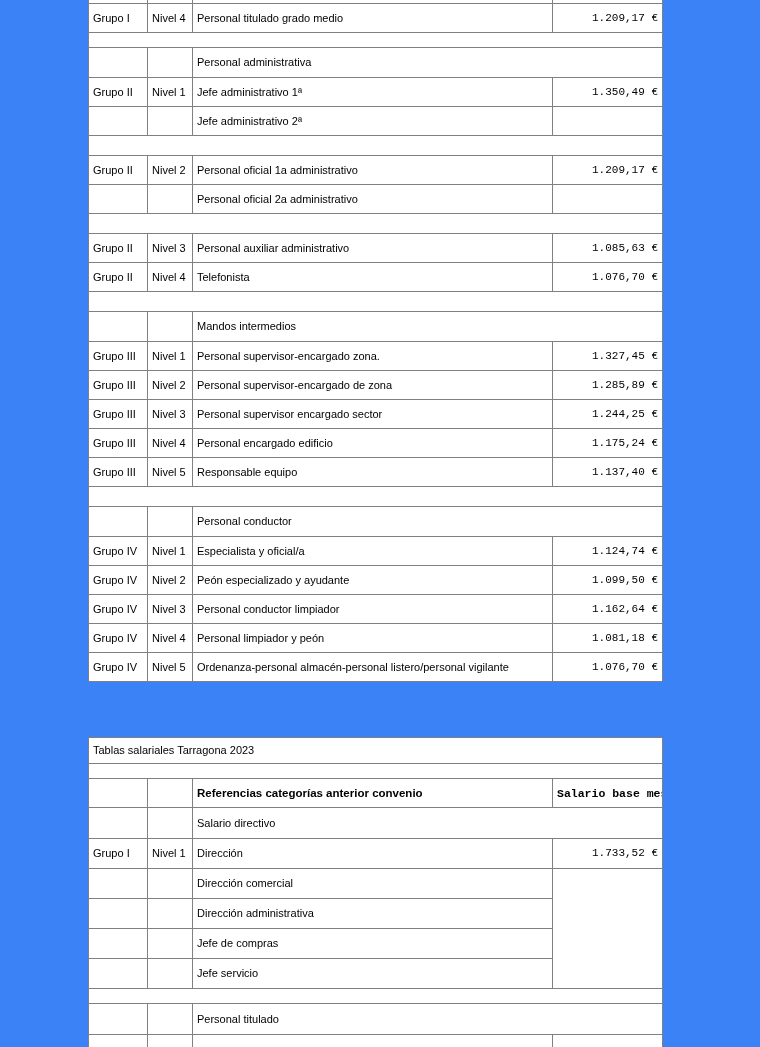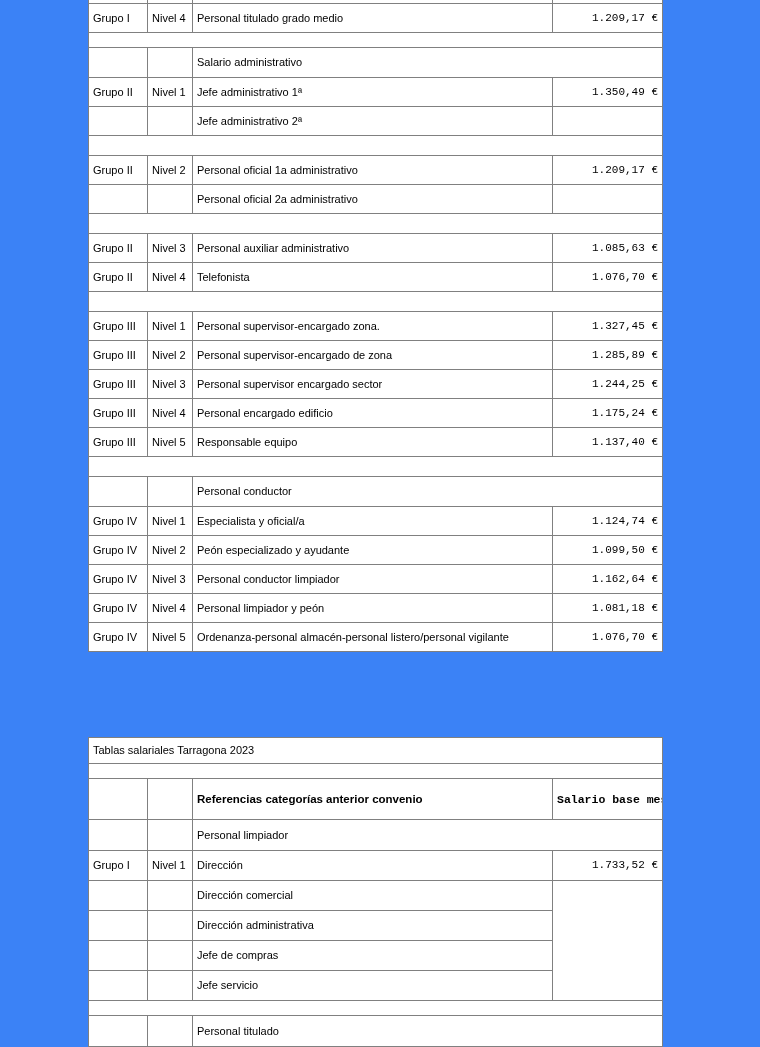--- a/index.html
+++ b/index.html
@@ -32,21 +32,21 @@
     font-size: 11px;
     line-height: 13px;
   }
   .cell-salary { text-align: right; font-family: Liberation Mono, monospace; }
   
   #table-1 tr.row-data, #table-1 tr.row-clipped { height: 29px; }
   #table-1 tr.row-section { height: 30px; }
   tr.row-spacer  { height: 15px; }
   tr.row-spacer-lg { height: 20px; }
   #table-2 tr.row-title   { height: 26px; }
-  #table-2 tr.row-header  { height: 41px; padding-left: 32px; }
+  #table-2 tr.row-header  { height: 29px; padding-left: 32px; }
   #table-2 tr.row-section { height: 31px; }
   #table-2 tr.row-data    { height: 30px; }
   #table-2 tr.row-clipped { height: 29px; }
   tr.row-header td { font-weight: bold; font-size: 11.5px; }
 </style>
 </head>
 <body>
 
 <div class="page">
 
@@ -69,21 +69,21 @@
           <td class="cell-nivel">Nivel 4</td>
           <td class="cell-categoria">Personal titulado grado medio</td>
           <td class="cell-salary">1.209,17 €</td>
         </tr>
         <tr class="row-spacer">
           <td class="cell-spacer" colspan="4"></td>
         </tr>
         <tr class="row-section">
           <td class="cell-grupo"></td>
           <td class="cell-nivel"></td>
-          <td class="cell-categoria" colspan="2">Salario administrativo</td>
+          <td class="cell-categoria" colspan="2">Personal administrativa</td>
         </tr>
         <tr class="row-data">
           <td class="cell-grupo">Grupo II</td>
           <td class="cell-nivel">Nivel 1</td>
           <td class="cell-categoria">Jefe administrativo 1ª</td>
           <td class="cell-salary">1.350,49 €</td>
         </tr>
         <tr class="row-data">
           <td class="cell-grupo"></td>
           <td class="cell-nivel"></td>
@@ -115,20 +115,25 @@
           <td class="cell-salary">1.085,63 €</td>
         </tr>
         <tr class="row-data">
           <td class="cell-grupo">Grupo II</td>
           <td class="cell-nivel">Nivel 4</td>
           <td class="cell-categoria">Telefonista</td>
           <td class="cell-salary">1.076,70 €</td>
         </tr>
         <tr class="row-spacer-lg">
           <td class="cell-spacer" colspan="4"></td>
+        </tr>
+        <tr class="row-section">
+          <td class="cell-grupo"></td>
+          <td class="cell-nivel"></td>
+          <td class="cell-categoria" colspan="2">Mandos intermedios</td>
         </tr>
         <tr class="row-data">
           <td class="cell-grupo">Grupo III</td>
           <td class="cell-nivel">Nivel 1</td>
           <td class="cell-categoria">Personal supervisor-encargado zona.</td>
           <td class="cell-salary">1.327,45 €</td>
         </tr>
         <tr class="row-data">
           <td class="cell-grupo">Grupo III</td>
           <td class="cell-nivel">Nivel 2</td>
@@ -210,21 +215,21 @@
         </tr>
         <tr class="row-header">
           <td class="cell-grupo"></td>
           <td class="cell-nivel"></td>
           <td class="cell-categoria">Referencias categorías anterior convenio</td>
           <td class="cell-salary">Salario base mes</td>
         </tr>
         <tr class="row-section">
           <td class="cell-grupo"></td>
           <td class="cell-nivel"></td>
-          <td class="cell-categoria" colspan="2">Personal limpiador</td>
+          <td class="cell-categoria" colspan="2">Salario directivo</td>
         </tr>
         <tr class="row-data">
           <td class="cell-grupo">Grupo I</td>
           <td class="cell-nivel">Nivel 1</td>
           <td class="cell-categoria">Dirección</td>
           <td class="cell-salary">1.733,52 €</td>
         </tr>
         <tr class="row-data">
           <td class="cell-grupo"></td>
           <td class="cell-nivel"></td>

